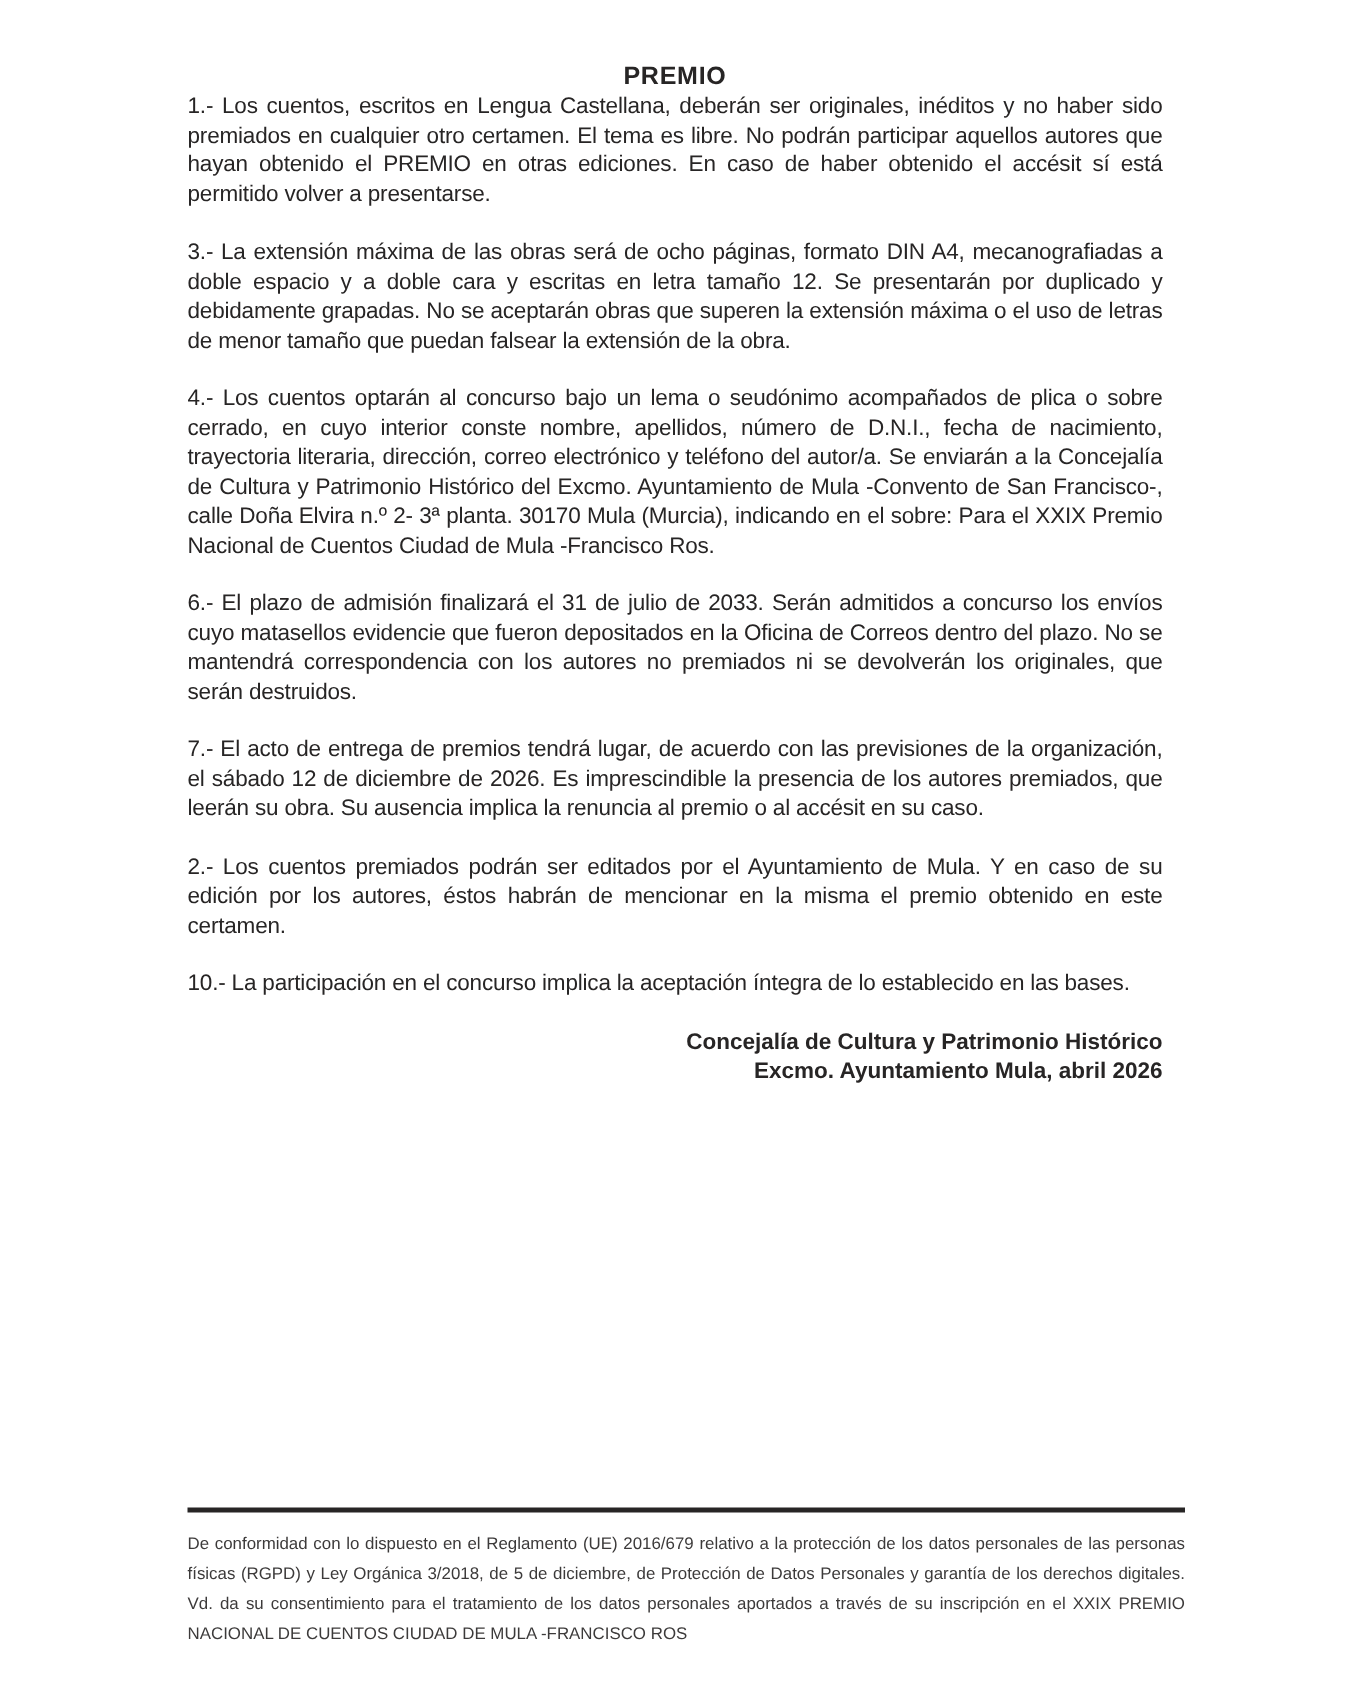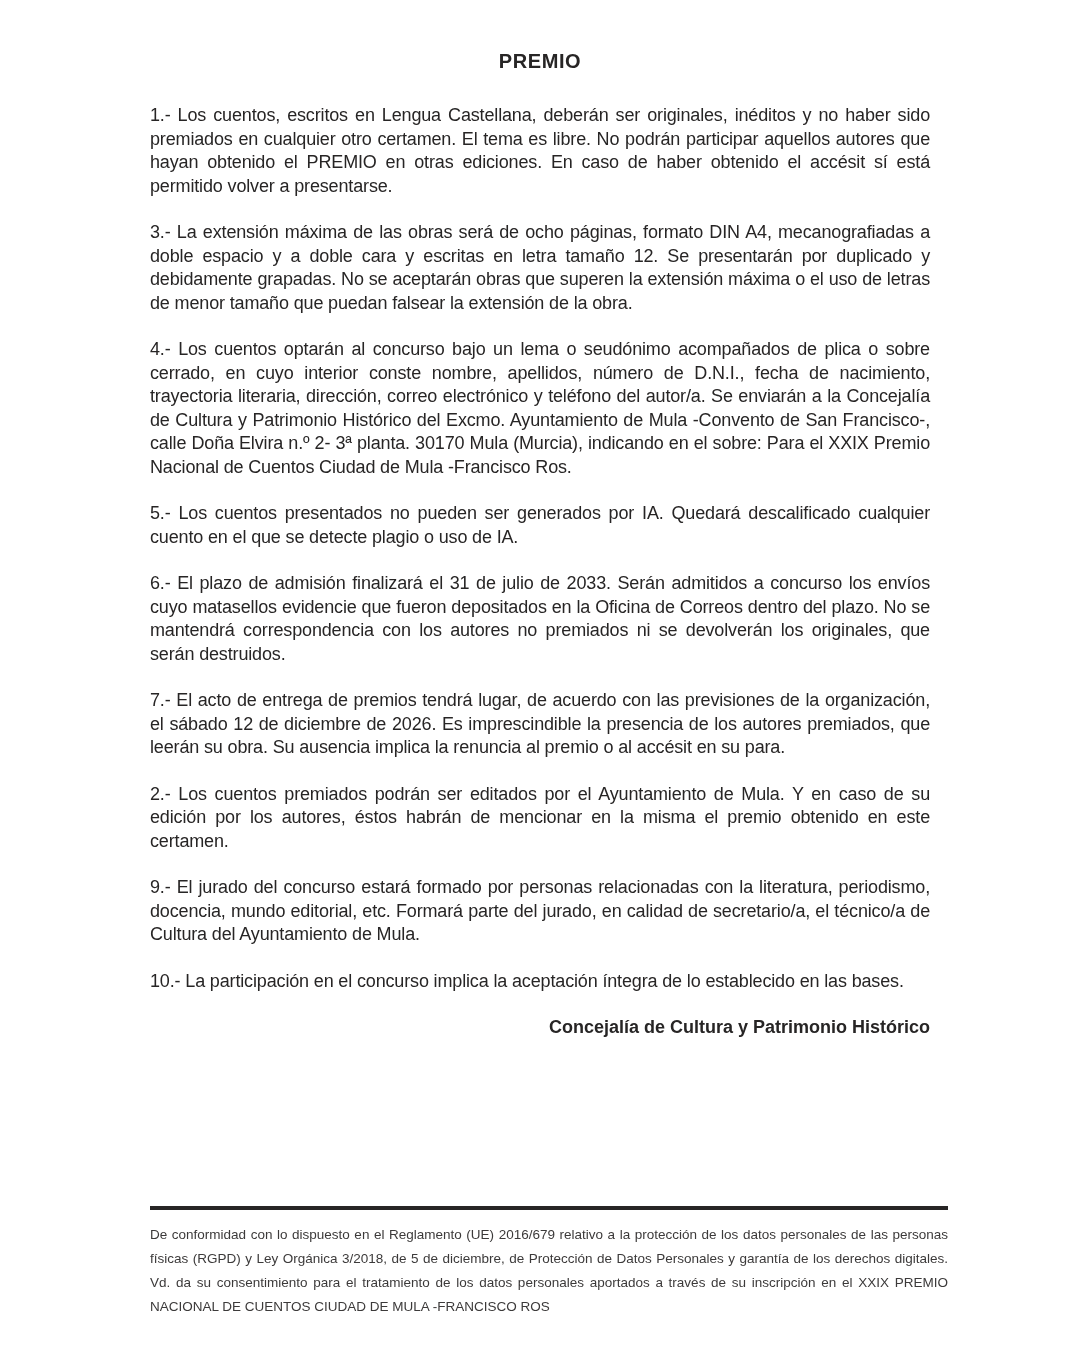--- a/index.html
+++ b/index.html
@@ -18,21 +18,21 @@
     box-sizing: border-box;
   }
   .title {
     text-align: center;
     margin: 50px 0 0 0;
     font-size: 20px;
     font-weight: 600;
     letter-spacing: 0.6px;
     color: var(--text, #272525);
   }
-  .doc-body { margin-top: 31px; }
+  .doc-body { }
   .para {
     font-size: 18px;
     line-height: 23.5px;
     letter-spacing: -0.15px;
     text-align: justify;
     margin: 0 0 23px 0;
     color: var(--text, #272525);
     hyphens: auto;
   }
   .para strong { font-weight: 400; }
@@ -69,30 +69,29 @@
 <body style="--bg: #ffffff; --text: #272525; --footer-text: #3c3a3a; --rule: #272525;">
 
 <div class="page">
 
   <h1 class="title">PREMIO</h1>
 
   <main class="doc-body">
       <p class="para"><span>1.- Los cuentos, escritos en Lengua Castellana, deberán ser originales, inéditos y no haber sido premiados en cualquier otro certamen. El tema es libre. No podrán participar aquellos autores que hayan obtenido el PREMIO en otras ediciones. En caso de haber obtenido el accésit sí está permitido volver a presentarse.</span></p>
       <p class="para"><span>3.- La extensión máxima de las obras será de ocho páginas, formato DIN A4, mecanografiadas a doble espacio y a doble cara y escritas en letra tamaño 12. Se presentarán por duplicado y debidamente grapadas. No se aceptarán obras que superen la extensión máxima o el uso de letras de menor tamaño que puedan falsear la extensión de la obra.</span></p>
       <p class="para"><span>4.- Los cuentos optarán al concurso bajo un lema o seudónimo acompañados de plica o sobre cerrado, en cuyo interior conste nombre, apellidos, número de D.N.I., fecha de nacimiento, trayectoria literaria, dirección, correo electrónico y teléfono del autor/a. Se enviarán a la </span><strong>Concejalía de Cultura y Patrimonio Histórico del Excmo. Ayuntamiento de Mula -Convento de San Francisco-, calle Doña Elvira n.º 2- 3ª planta. 30170 Mula (Murcia), indicando en el sobre: Para el XXIX Premio Nacional de Cuentos Ciudad de Mula -Francisco Ros.</strong></p>
-      <p class="para"><span>5.- Los cuentos presentados no pueden ser generados por IA. Quedará descalificado cualquier cuento en el que se detecte plagio o uso de IA.</span></p>
       <p class="para"><span>6.- El plazo de admisión finalizará el </span><strong>31 de julio de 2033</strong><span>. Serán admitidos a concurso los envíos cuyo matasellos evidencie que fueron depositados en la Oficina de Correos dentro del plazo. No se mantendrá correspondencia con los autores no premiados ni se devolverán los originales, que serán destruidos.</span></p>
-      <p class="para"><span>7.- El acto de entrega de premios tendrá lugar, de acuerdo con las previsiones de la organización, </span><strong>el sábado 12 de diciembre de 2026</strong><span>. Es imprescindible la presencia de los autores premiados, que leerán su obra. Su ausencia implica la renuncia al premio o al accésit en su para.</span></p>
+      <p class="para"><span>7.- El acto de entrega de premios tendrá lugar, de acuerdo con las previsiones de la organización, </span><strong>el sábado 12 de diciembre de 2026</strong><span>. Es imprescindible la presencia de los autores premiados, que leerán su obra. Su ausencia implica la renuncia al premio o al accésit en su caso.</span></p>
       <p class="para"><span>2.- Los cuentos premiados podrán ser editados por el Ayuntamiento de Mula. Y en caso de su edición por los autores, éstos habrán de mencionar en la misma el premio obtenido en este certamen.</span></p>
-      <p class="para"><span>9.- El jurado del concurso estará formado por personas relacionadas con la literatura, periodismo, docencia, mundo editorial, etc. Formará parte del jurado, en calidad de secretario/a, el técnico/a de Cultura del Ayuntamiento de Mula.</span></p>
       <p class="para"><span>10.- La participación en el concurso implica la aceptación íntegra de lo establecido en las bases.</span></p>
     </main>
 
   <div class="signature">
     <p>Concejalía de Cultura y Patrimonio Histórico</p>
+    <p>Excmo. Ayuntamiento Mula, abril 2026</p>
   </div>
 
   <div class="footer-section">
     <hr class="rule">
     <footer class="privacy">De conformidad con lo dispuesto en el Reglamento (UE) 2016/679 relativo a la protección de los datos personales de las personas físicas (RGPD) y Ley Orgánica 3/2018, de 5 de diciembre, de Protección de Datos Personales y garantía de los derechos digitales. Vd. da su consentimiento para el tratamiento de los datos personales aportados a través de su inscripción en el XXIX PREMIO NACIONAL DE CUENTOS CIUDAD DE MULA -FRANCISCO ROS</footer>
   </div>
 
 </div>
 
 </body></html>

